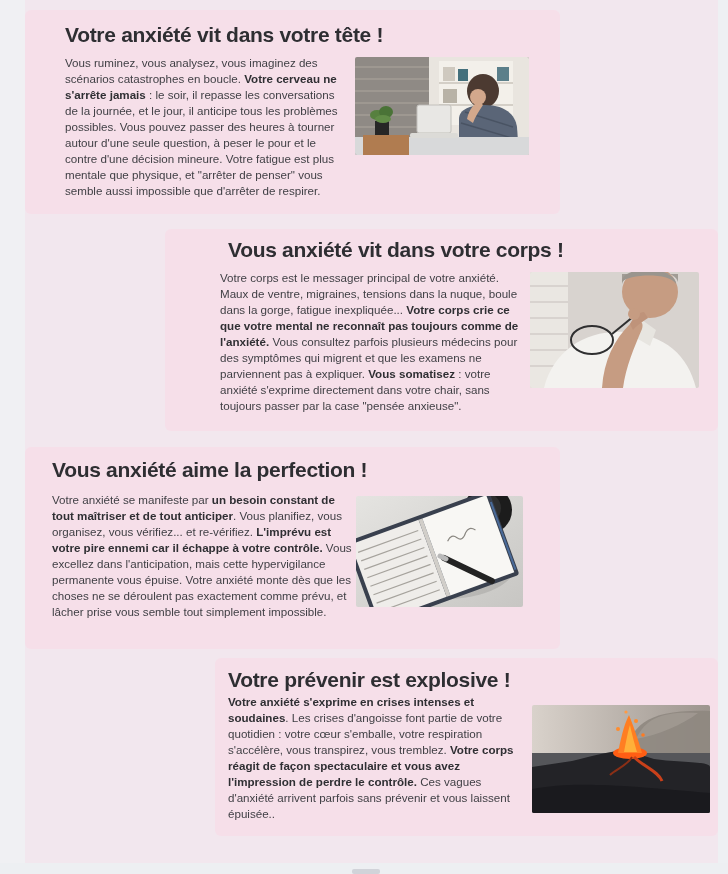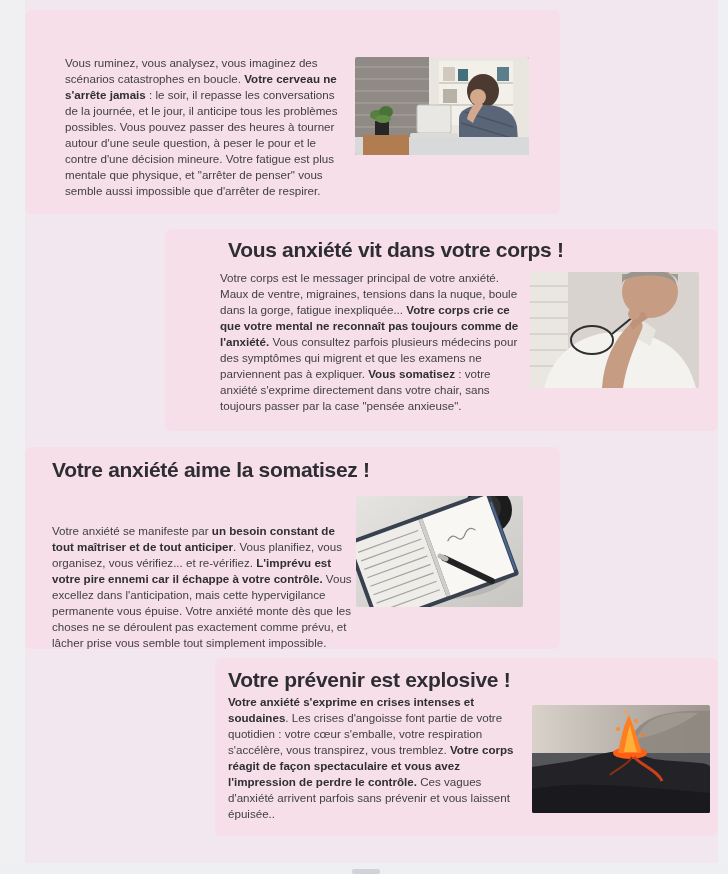--- a/index.html
+++ b/index.html
@@ -37,21 +37,21 @@
   .card-perfection .section-title{left:27px;top:11px;}
   .card-explosive .section-title{left:13px;top:10px;}
   .section-body{
     position:absolute;
     font-size:11.6px;line-height:16px;color:var(--text);
     text-align:left;
   }
   .section-body b{font-weight:700;color:#2f2f33;}
   .card-tete .section-body{left:40px;top:45px;width:284px;}
   .card-corps .section-body{left:55px;top:41px;width:299px;}
-  .card-perfection .section-body{left:27px;top:45px;width:303px;margin-top:31px;}
+  .card-perfection .section-body{left:27px;top:45px;width:303px;}
   .card-explosive .section-body{left:13px;top:36px;width:297px;}
   .section-photo{position:absolute;overflow:hidden;border-radius:2px;}
   .card-tete .section-photo{left:330px;top:47px;width:174px;height:98px;}
   .card-corps .section-photo{left:365px;top:43px;width:169px;height:116px;}
   .card-perfection .section-photo{left:331px;top:49px;width:167px;height:111px;}
   .card-explosive .section-photo{left:317px;top:47px;width:178px;height:108px;}
   .section-photo svg{display:block;width:100%;height:100%;}
   .scrollbar-track{
     position:absolute;right:0;top:0;width:10px;height:874px;
     background:#eef0f3;
@@ -65,20 +65,21 @@
     background:#b9bcc4;border-radius:2px;opacity:.55;
   }
 </style>
 </head>
 <body>
 
 <div id="root">
   <div class="content-area"></div>
 
   <section class="card card-tete">
+    <h2 class="section-title">Votre anxiété vit dans votre tête !</h2>
     <p class="section-body">Vous ruminez, vous analysez, vous imaginez des scénarios catastrophes en boucle. <b>Votre cerveau ne s'arrête jamais</b> : le soir, il repasse les conversations de la journée, et le jour, il anticipe tous les problèmes possibles. Vous pouvez passer des heures à tourner autour d'une seule question, à peser le pour et le contre d'une décision mineure. Votre fatigue est plus mentale que physique, et "arrêter de penser" vous semble aussi impossible que d'arrêter de respirer.</p>
     <figure class="section-photo">
       <svg viewBox="0 0 174 98">
         <rect width="174" height="98" fill="#8f8a85"></rect>
         <g stroke="#a39d96" stroke-width="1.5">
           <line x1="0" y1="10" x2="74" y2="10"></line>
             <line x1="0" y1="22" x2="74" y2="22"></line>
           <line x1="0" y1="34" x2="74" y2="34"></line>
             <line x1="0" y1="46" x2="74" y2="46"></line>
           <line x1="0" y1="58" x2="74" y2="58"></line>
@@ -137,21 +138,21 @@
         <path d="M72,116 C74,88 84,68 100,52 C106,46 115,48 112,57 C104,76 96,94 93,116 Z" fill="#c69c82"></path>
         <path d="M100,52 C104,44 110,40 114,40 L118,46 C112,50 106,54 103,58 Z" fill="#bf937a"></path>
         <ellipse cx="62" cy="68" rx="21" ry="14" fill="none" stroke="#2f2f30" stroke-width="2"></ellipse>
         <path d="M82,62 L104,44" stroke="#2f2f30" stroke-width="2" fill="none"></path>
         <circle cx="104" cy="42" r="6" fill="#c69c82"></circle>
       </svg>
     </figure>
   </section>
 
   <section class="card card-perfection">
-    <h2 class="section-title">Votre anxiété aime la somatisez !</h2>
+    <h2 class="section-title">Vous anxiété aime la perfection !</h2>
     <p class="section-body">Votre anxiété se manifeste par <b>un besoin constant de tout maîtriser et de tout anticiper</b>. Vous planifiez, vous organisez, vous vérifiez... et re-vérifiez. <b>L'imprévu est votre pire ennemi car il échappe à votre contrôle.</b> Vous excellez dans l'anticipation, mais cette hypervigilance permanente vous épuise. Votre anxiété monte dès que les choses ne se déroulent pas exactement comme prévu, et lâcher prise vous semble tout simplement impossible.</p>
     <figure class="section-photo">
       <svg viewBox="0 0 167 111">
         <defs>
           <linearGradient id="g3" x1="0" y1="0" x2="1" y2="1">
             <stop offset="0" stop-color="#e5e4e1"></stop>
               <stop offset="1" stop-color="#c7c6c3"></stop>
           </linearGradient>
         </defs>
         <rect width="167" height="111" fill="url(#g3)"></rect>

